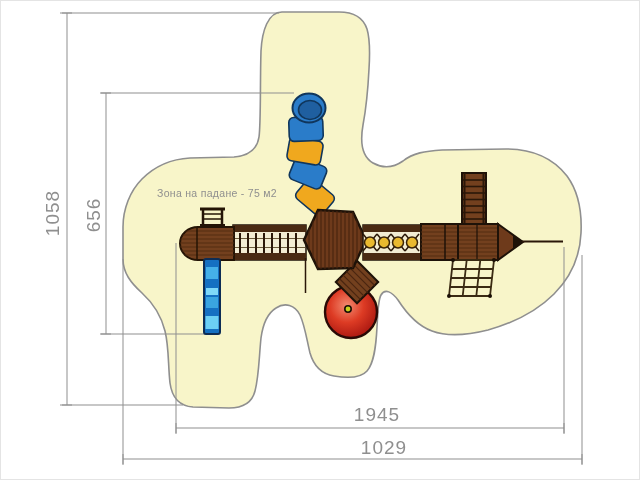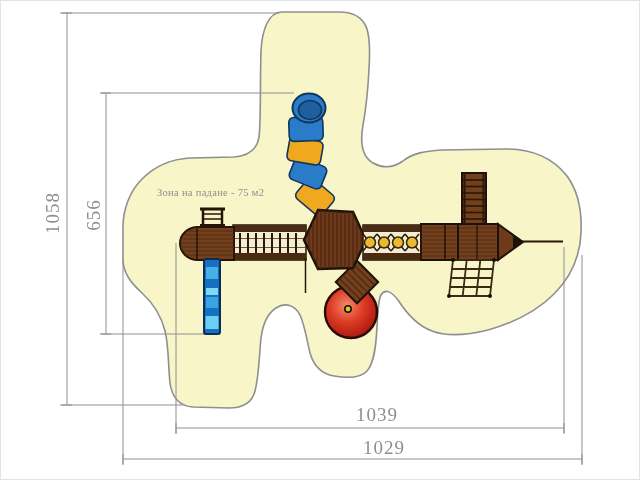--- a/index.html
+++ b/index.html
@@ -1,18 +1,18 @@
 <!DOCTYPE html>
 <html><head>
 <meta charset="utf-8">
 <style>
   html,body{margin:0;padding:0;background:#ffffff;}
   .canvas{
     position:relative;width:640px;height:480px;background:#ffffff;
-    font-family:Liberation Serif, serif;overflow:hidden;
+    font-family:Liberation Sans, sans-serif;overflow:hidden;
     box-sizing:border-box;border:1px solid #e4e4e4;
   }
   .canvas svg{position:absolute;left:0;top:0;}
   .dim-label{
     position:absolute;color:#8f8f8f;font-size:19px;letter-spacing:1px;
     white-space:nowrap;transform:translate(-50%,-50%);
   }
   .dim-label.vert{transform:translate(-50%,-50%) rotate(-90deg);}
   .zone-label{
     position:absolute;left:156px;top:186px;color:#8f8f8f;font-size:10.5px;
@@ -260,17 +260,17 @@
 
     </g>
   </svg>
 
   <div class="zone-label">Зона на падане - 75 м2</div>
 
   <div class="dim-label vert" style="left:52px;top:212px;">1058</div>
 
   <div class="dim-label vert" style="left:93px;top:214px;">656</div>
 
-  <div class="dim-label" style="left:376px;top:414px;">1039</div>
+  <div class="dim-label" style="left:376px;top:414px;">1945</div>
 
   <div class="dim-label" style="left:383px;top:447px;">1029</div>
 
 </div>
 
 </body></html>

